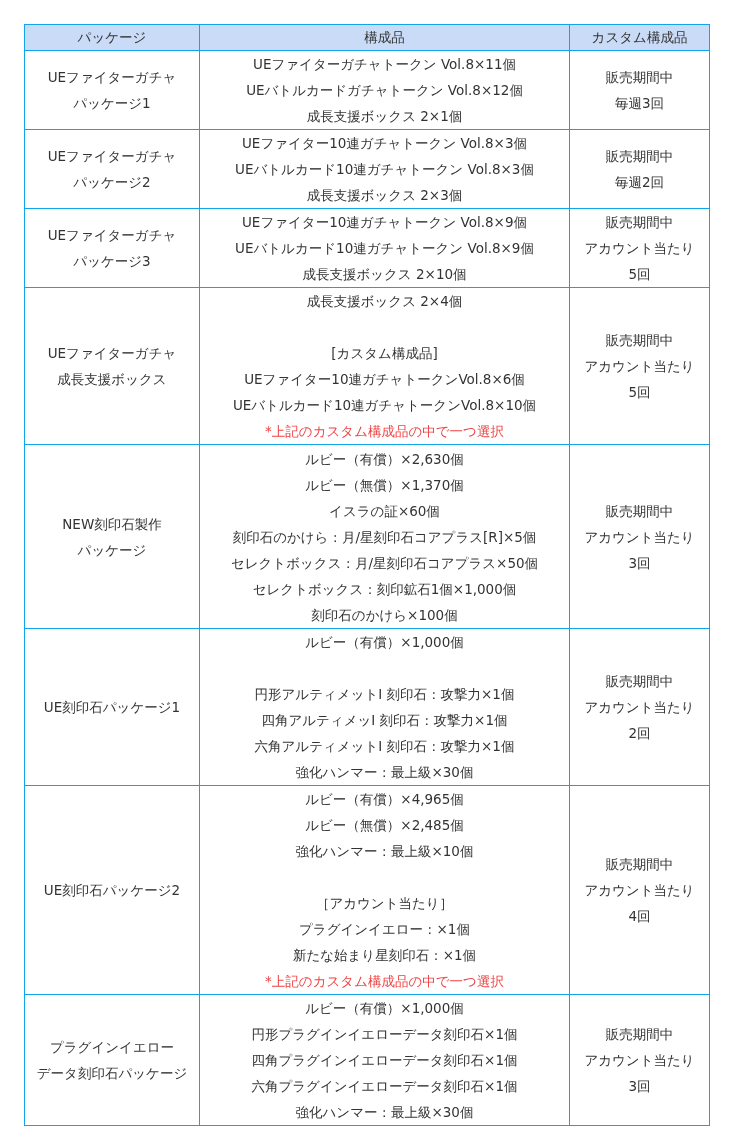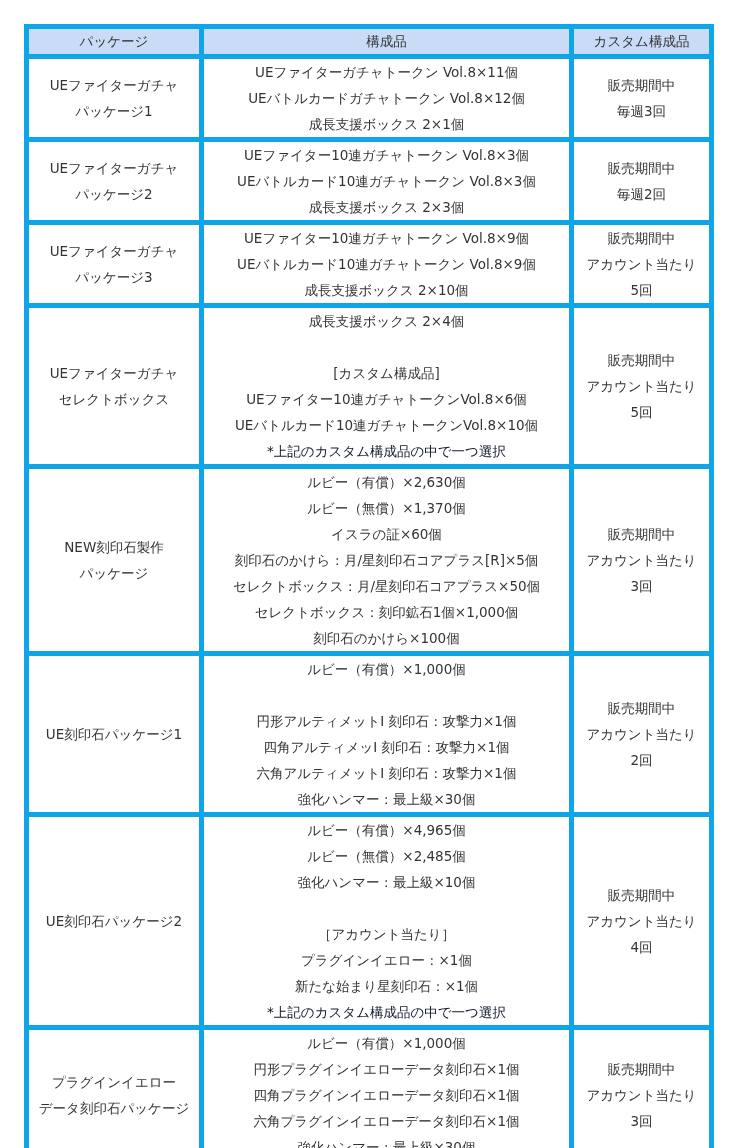--- a/index.html
+++ b/index.html
@@ -3,29 +3,29 @@
 <meta charset="utf-8">
 <style>
   html, body { margin:0; padding:0; background:#ffffff; }
   body { width:733px; height:1148px; position:relative; font-family:"DejaVu Sans", "Liberation Sans", sans-serif; color:#333333; }
   table.pkg {
     position:absolute; left:24px; top:24px; width:685px;
     border-collapse:collapse; table-layout:fixed;
     font-size:13.5px;
   }
   table.pkg th, table.pkg td {
-    border:5px solid #0ea5e9; text-align:center; vertical-align:middle;
+    border:1px solid #0ea5e9; text-align:center; vertical-align:middle;
     padding:0 2px; line-height:26px; color:#333333;
   }
   table.pkg th { background:#c9dbf6; font-weight:normal; height:25px; line-height:25px; }
   col.c1 { width:175px; }
   col.c2 { width:370px; }
   col.c3 { width:140px; }
   .line { display:block; white-space:nowrap; min-height:26px; }
-  .note { color:#0f172a; }
+  .note { color:#ef4444; }
   .blank { display:block; height:26px; }
 </style>
 </head>
 <body>
 
 <table class="pkg">
   <colgroup>
       <col class="c1">
       <col class="c2">
       <col class="c3">
@@ -84,21 +84,21 @@
       <td>
         <span class="line">販売期間中</span>
         <span class="line">アカウント当たり</span>
         <span class="line">5回</span>
       </td>
     </tr>
 
     <tr style="height:156px">
       <td>
         <span class="line">UEファイターガチャ</span>
-        <span class="line">セレクトボックス</span>
+        <span class="line">成長支援ボックス</span>
       </td>
       <td>
         <span class="line">成長支援ボックス 2×4個</span>
         <span class="blank"></span>
         <span class="line">[カスタム構成品]</span>
         <span class="line">UEファイター10連ガチャトークンVol.8×6個</span>
         <span class="line">UEバトルカード10連ガチャトークンVol.8×10個</span>
         <span class="line note">*上記のカスタム構成品の中で一つ選択</span>
       </td>
       <td>

